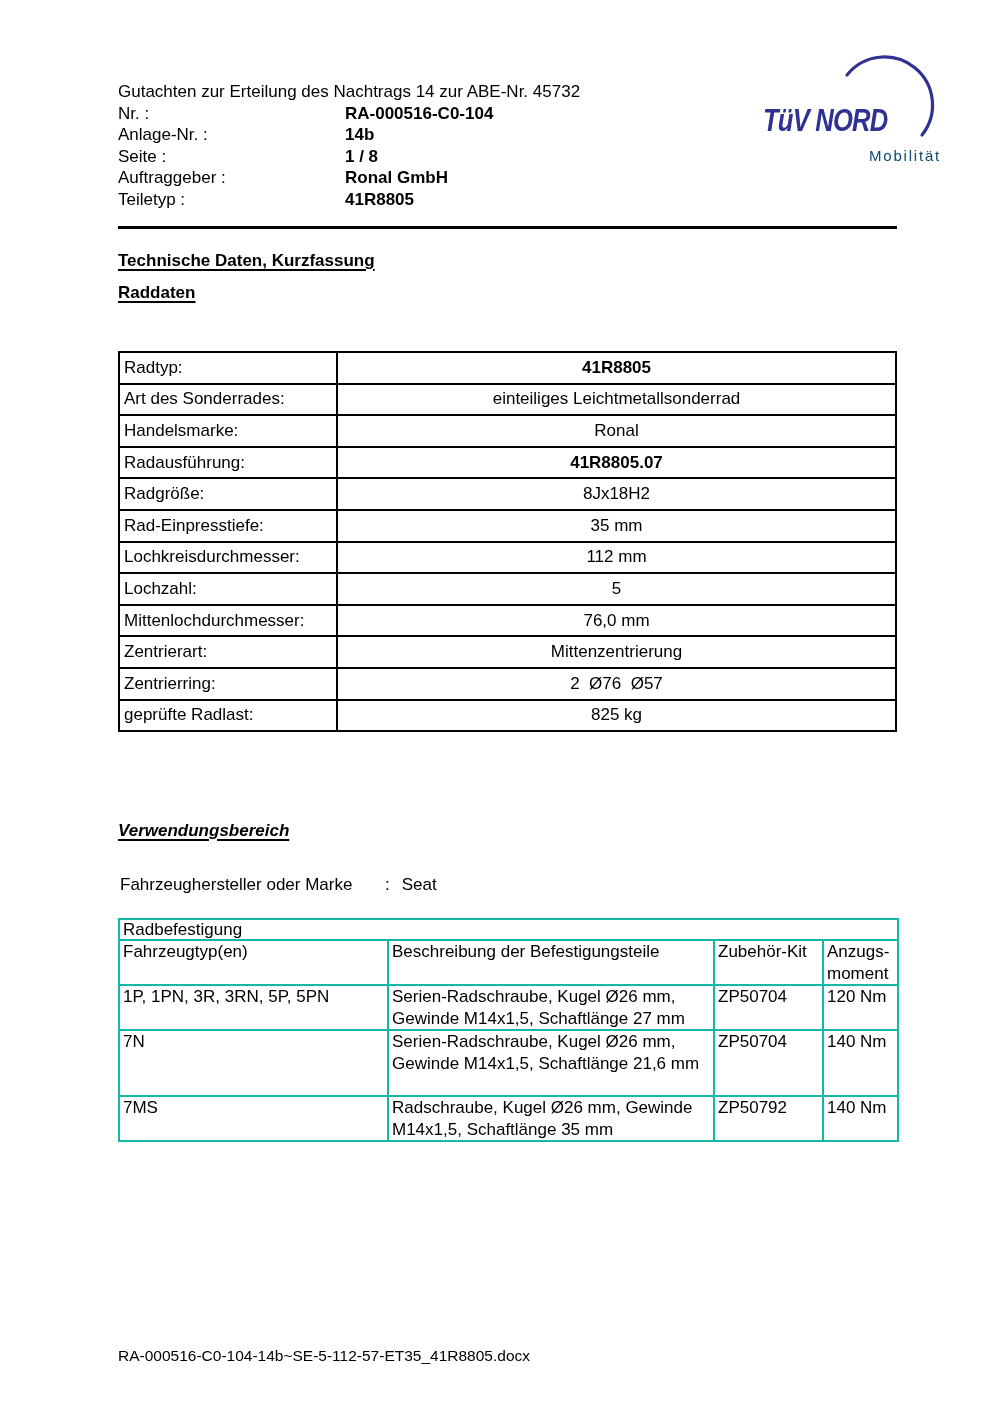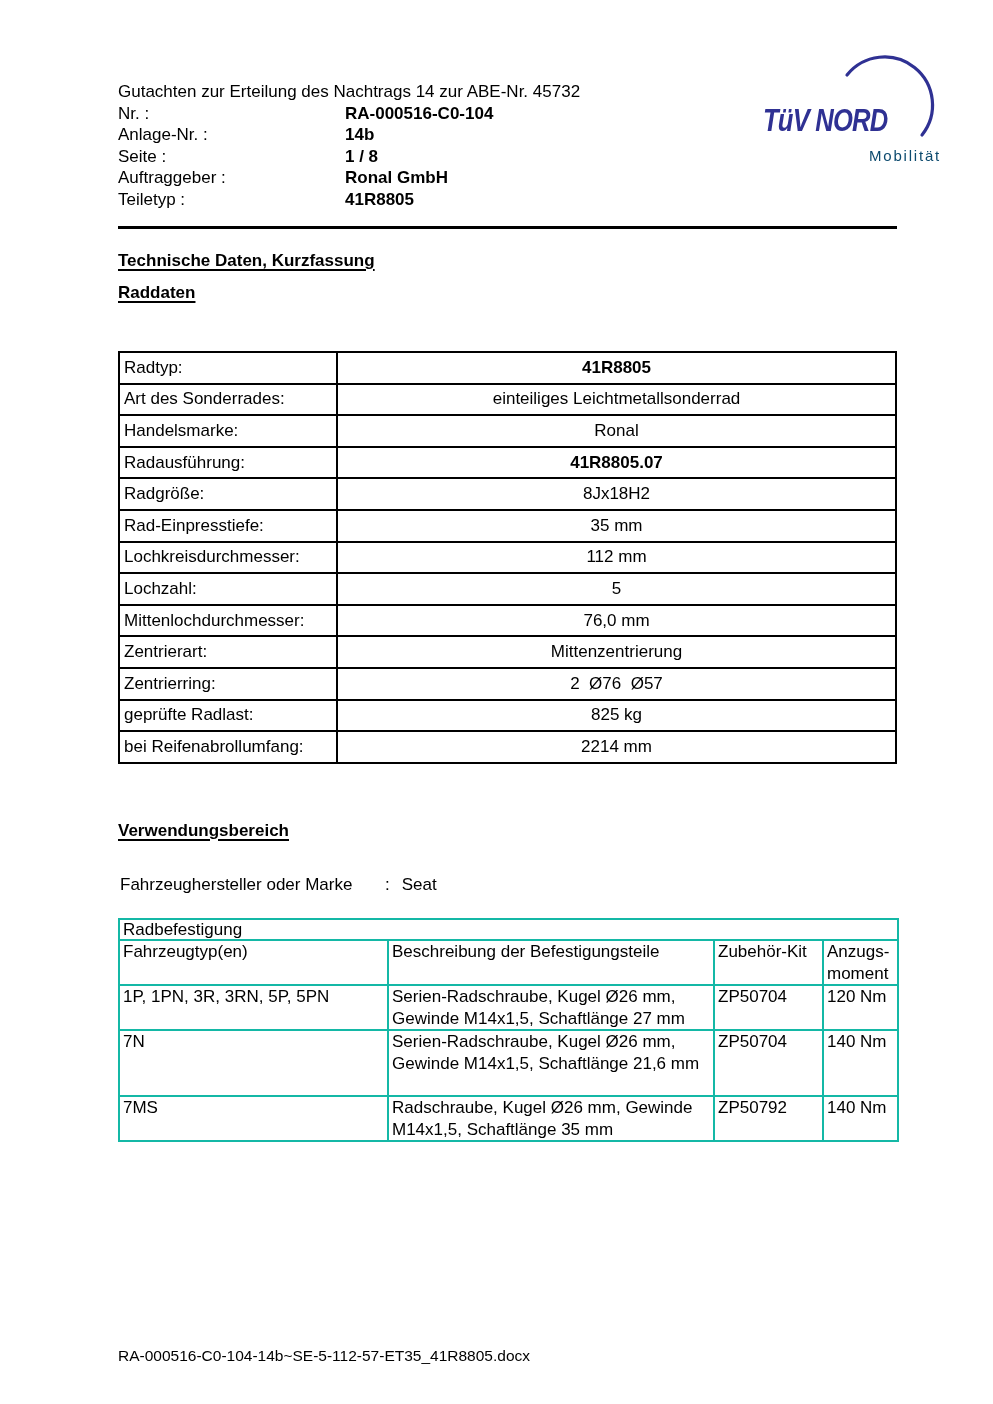--- a/index.html
+++ b/index.html
@@ -71,21 +71,21 @@
     left: 118px;
     font-size: 17px;
     font-weight: bold;
     text-decoration: underline;
     text-decoration-thickness: 2px;
     text-underline-offset: 3px;
     white-space: nowrap;
   }
   .h-tech   { top: 251px; }
   .h-rad    { top: 283px; }
-  .h-verw   { top: 821px; }
+  .h-verw   { top: 821px; font-style: italic; }
 
   
   .raddaten-table {
     position: absolute;
     left: 118px;
     top: 335px;
     width: 779px;
     border-collapse: collapse;
     table-layout: fixed;
     font-size: 17px;
@@ -235,24 +235,20 @@
           <td class="t1-label">Zentrierart:</td>
           <td class="t1-value">Mittenzentrierung</td>
         </tr>
         <tr>
           <td class="t1-label">Zentrierring:</td>
           <td class="t1-value">2  Ø76  Ø57</td>
         </tr>
         <tr>
           <td class="t1-label">geprüfte Radlast:</td>
           <td class="t1-value">825 kg</td>
-        </tr>
-        <tr>
-          <td class="t1-label">bei Reifenabrollumfang:</td>
-          <td class="t1-value">2214 mm</td>
         </tr>
       </tbody>
   </table>
 
   <div class="section-heading h-verw">Verwendungsbereich</div>
 
   <div class="hersteller-line">
     <span class="hersteller-label">Fahrzeughersteller oder Marke</span>
     <span class="hersteller-sep">:</span>
     <span class="hersteller-value">Seat</span>

